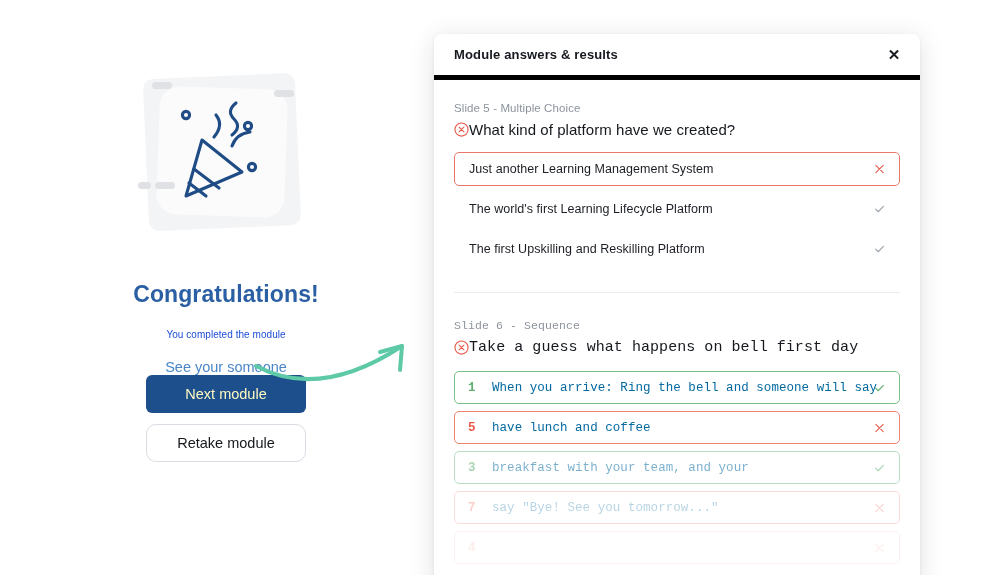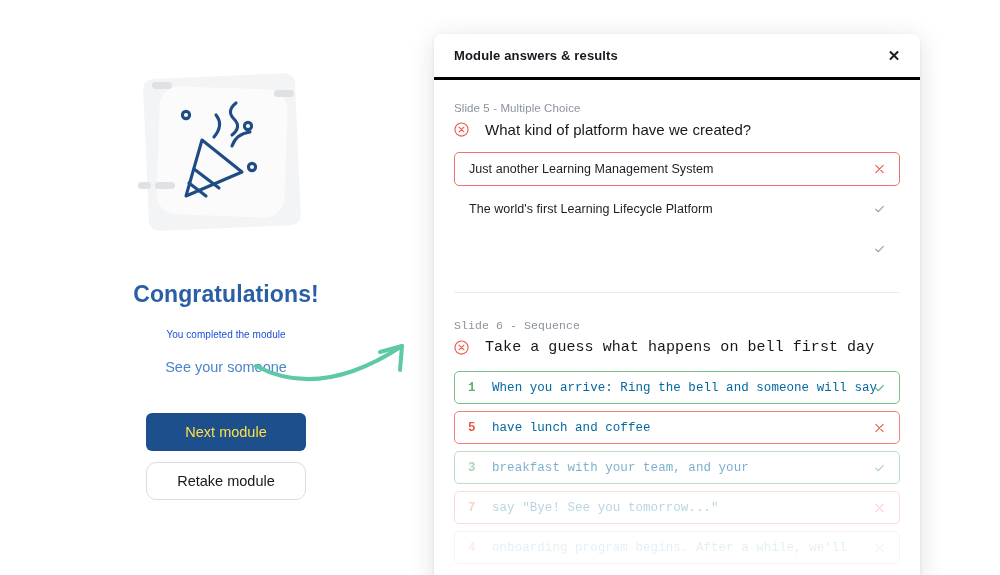--- a/index.html
+++ b/index.html
@@ -56,27 +56,26 @@
 
   .results-link {
     margin-top: 19px;
     font-size: 14.5px;
     color: #4a86c8;
     text-decoration: none;
     cursor: pointer;
   }
 
   .btn-primary {
-    margin-top: 38px;
     width: 160px;
     height: 38px;
     border: none;
     border-radius: 6px;
     background: #1c4f8b;
-    color: #fde047;
+    color: #fef9c3;
     font-family: "Liberation Sans", sans-serif;
     font-size: 14.5px;
     cursor: pointer;
   }
 
   .btn-secondary {
     margin-top: 11px;
     width: 160px;
     height: 38px;
     border: 1px solid #d9dde3;
@@ -106,21 +105,21 @@
     height: 560px;
     background: #ffffff;
     border-radius: 7px;
     box-shadow: 0 4px 26px rgba(24,30,42,0.13), 0 1px 4px rgba(24,30,42,0.06);
     overflow: hidden;
   }
 
   .panel-head {
     position: relative;
     height: 46px;
-    border-bottom: 3px solid #000000;
+    border-bottom: 5px solid #000000;
     display: flex;
     align-items: center;
     padding: 0 18px 0 20px;
   }
 
   .panel-title {
     font-size: 13px;
     font-weight: 700;
     color: #15181d;
     letter-spacing: 0.15px;
@@ -151,21 +150,21 @@
 
   .q-meta {
     font-size: 11.5px;
     color: #8c939d;
     letter-spacing: 0.1px;
   }
 
   .q-title-row {
     display: flex;
     align-items: center;
-    gap: 16px;
+    gap: 0;
     margin-top: 7px;
   }
 
   .q-title {
     font-size: 15px;
     color: #15181d;
     letter-spacing: 0.05px;
   }
 
   .badge-x {
@@ -338,20 +337,21 @@
           </div>
 
           <div class="ans">
             <span class="ans-text">The world's first Learning Lifecycle Platform</span>
             <svg class="ans-mark" viewBox="0 0 12 12">
               <path d="M1.8 6.2 L4.6 9 L10.2 3.2" fill="none" stroke="#9aa1ab" stroke-width="1.2" stroke-linecap="round" stroke-linejoin="round"></path>
             </svg>
           </div>
 
           <div class="ans">
+            <span class="ans-text">The first Upskilling and Reskilling Platform</span>
             <svg class="ans-mark" viewBox="0 0 12 12">
               <path d="M1.8 6.2 L4.6 9 L10.2 3.2" fill="none" stroke="#9aa1ab" stroke-width="1.2" stroke-linecap="round" stroke-linejoin="round"></path>
             </svg>
           </div>
 
         </div>
       </div>
 
       <div class="divider"></div>
 
@@ -394,21 +394,20 @@
           <div class="seq bad fade-2">
             <span class="seq-num">7</span>
             <span class="seq-text">say "Bye! See you tomorrow..."</span>
             <svg class="seq-mark" viewBox="0 0 12 12">
               <path d="M2 2 L10 10 M10 2 L2 10" stroke="#e8594a" stroke-width="1.2" stroke-linecap="round"></path>
             </svg>
           </div>
 
           <div class="seq bad fade-3">
             <span class="seq-num">4</span>
-            <span class="seq-text">onboarding program begins. After a while, we'll</span>
             <svg class="seq-mark" viewBox="0 0 12 12">
               <path d="M2 2 L10 10 M10 2 L2 10" stroke="#e8594a" stroke-width="1.2" stroke-linecap="round"></path>
             </svg>
           </div>
 
         </div>
       </div>
 
     </div>
   </div>

